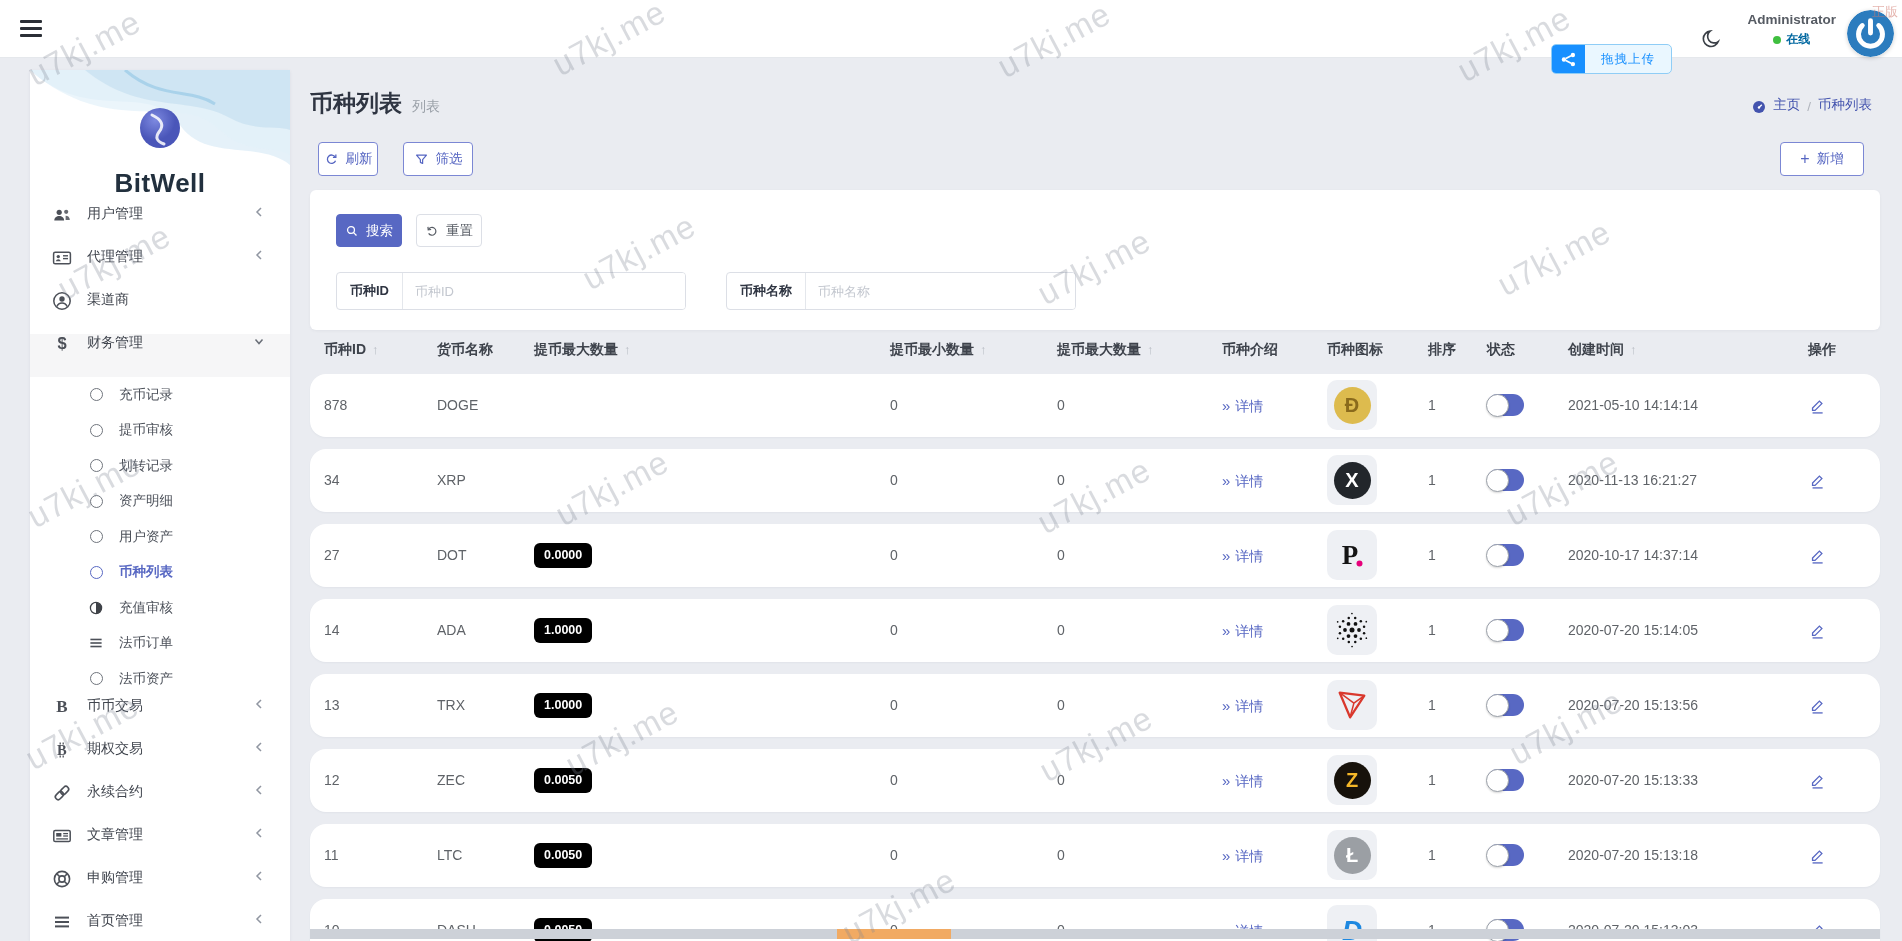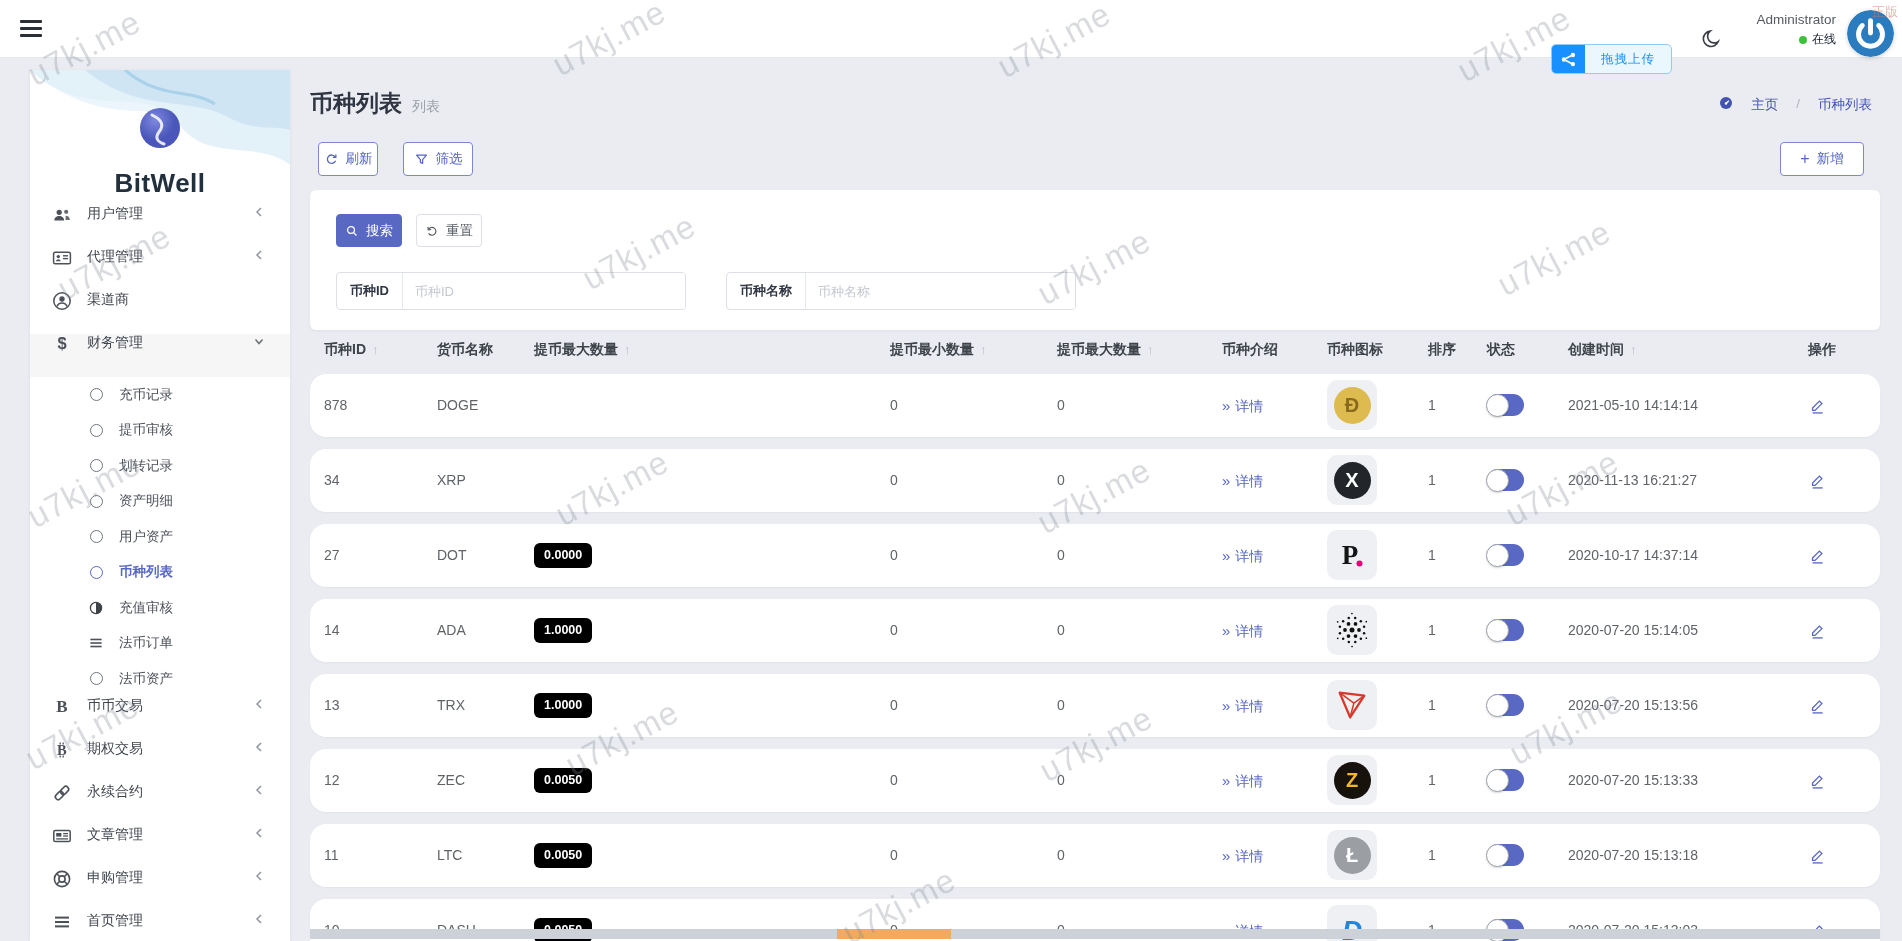--- a/index.html
+++ b/index.html
@@ -8,23 +8,23 @@
     position:relative;
     background:#eaecf1;
     font-family:"Liberation Sans","DejaVu Sans",sans-serif;
     color:#40454e;
   }
   
   .topbar { position:absolute; left:0; top:0; width:1902px; height:58px; background:#fff; border-bottom:1px solid #e5e8ec; z-index:10; }
   .hamburger { position:absolute; left:20px; top:20px; width:22px; height:18px; cursor:pointer; }
   .hamburger span { display:block; height:2.6px; background:#2b2f36; margin-bottom:4.4px; border-radius:1px; }
   .moon { position:absolute; left:1700px; top:28px; width:22px; height:22px; cursor:pointer; }
-  .userbox { position:absolute; right:66px; top:12px; text-align:right; cursor:pointer; }
+  .userbox { position:absolute; right:66px; top:12px; text-align:center; cursor:pointer;font-weight:bold; }
   .uname { font-size:13.5px; color:#565b63; }
-  .ustatus { font-size:12px; color:#0f172a; margin-top:4px; }
+  .ustatus { font-size:12px; color:#0369a1; margin-top:4px; }
   .ustatus .dot { display:inline-block; width:8px; height:8px; border-radius:50%; background:#3fbf3f; margin-right:5px; vertical-align:middle; }
   .avatar { position:absolute; right:8px; top:10px; width:47px; height:47px; border-radius:50%; overflow:hidden; box-shadow:0 1px 4px rgba(0,0,0,.18); cursor:pointer; }
   .upload-pill { position:absolute; left:1551px; top:44px; height:30px; display:flex; align-items:stretch; z-index:40; border-radius:5px; overflow:hidden; border:1px solid #8fcdf6; background:#eaf7ff; cursor:pointer; }
   .upload-ic { width:33px; background:#1890ff; display:flex; align-items:center; justify-content:center; }
   .upload-label { padding:0 16px; display:flex; align-items:center; font-size:12.5px; color:#1890ff; letter-spacing:1px; }
   .corner-mark { position:absolute; right:4px; top:3px; font-size:13px; color:rgba(208,120,110,.55); z-index:60; }
   
   .sidebar { position:absolute; left:30px; top:70px; width:260px; bottom:0; background:#fff; box-shadow:0 1px 3px rgba(60,70,90,.08); overflow:hidden; z-index:5; }
   .brand { position:relative; height:135px; }
   .brand-waves { position:absolute; left:0; top:0; }
@@ -38,21 +38,21 @@
   .sub { position:relative; height:35.5px; display:flex; align-items:center; padding-left:58px; cursor:pointer; }
   .sub .sic { width:16px; height:16px; margin-right:15px; display:flex; align-items:center; justify-content:center; }
   .sub .circ { width:13px; height:13px; border:1.6px solid #70757d; border-radius:50%; }
   .sub .slabel { font-size:13.5px; color:#4a4f58; white-space:nowrap;text-align:right; }
   .sub.active .slabel { color:#5868c3; font-weight:bold; }
   .sub.active .circ { border-color:#5868c3; }
   
   .page-title { position:absolute; left:310px; top:88px; z-index:2; }
   .page-title .t { font-size:23px; font-weight:bold; color:#2f3542; }
   .page-title .s { font-size:14px; color:#9aa0a8; margin-left:10px; }
-  .breadcrumb { position:absolute; right:30px; top:96px; font-size:13.5px; color:#4353ae; display:flex; align-items:flex-start; gap:18px; z-index:2; }
+  .breadcrumb { position:absolute; right:30px; top:96px; font-size:13.5px; color:#4353ae; display:flex; align-items:flex-end; gap:7px; z-index:2; }
   .breadcrumb .sep { color:#b0b4bc; }
   .breadcrumb a { color:#4353ae; text-decoration:none; cursor:pointer; }
   .btn { display:inline-flex; align-items:center; justify-content:center; gap:7px; height:34px; border-radius:4px; font-size:13.5px; cursor:pointer; border:1px solid #7b87d4; color:#5565c2; background:#fff; }
   .btn-refresh { position:absolute; left:318px; top:142px; width:60px; }
   .btn-filter { position:absolute; left:403px; top:142px; width:70px; }
   .btn-add { position:absolute; left:1780px; top:142px; width:84px; }
   .search-card { position:absolute; left:310px; top:190px; width:1570px; height:140px; background:#fff; border-radius:6px; box-shadow:0 1px 3px rgba(60,70,90,.06); z-index:1; }
   .btn-search { position:absolute; left:26px; top:24px; width:66px; height:33px; background:#5868c3; border-color:#5868c3; color:#fff; }
   .btn-reset { position:absolute; left:106px; top:24px; width:66px; height:33px; border-color:#dcdfe6; color:#565b63; }
   .fgroup { position:absolute; top:82px; width:350px; height:38px; border:1px solid #dcdfe6; border-radius:4px; background:#fff; display:flex; align-items:stretch; overflow:hidden; }

